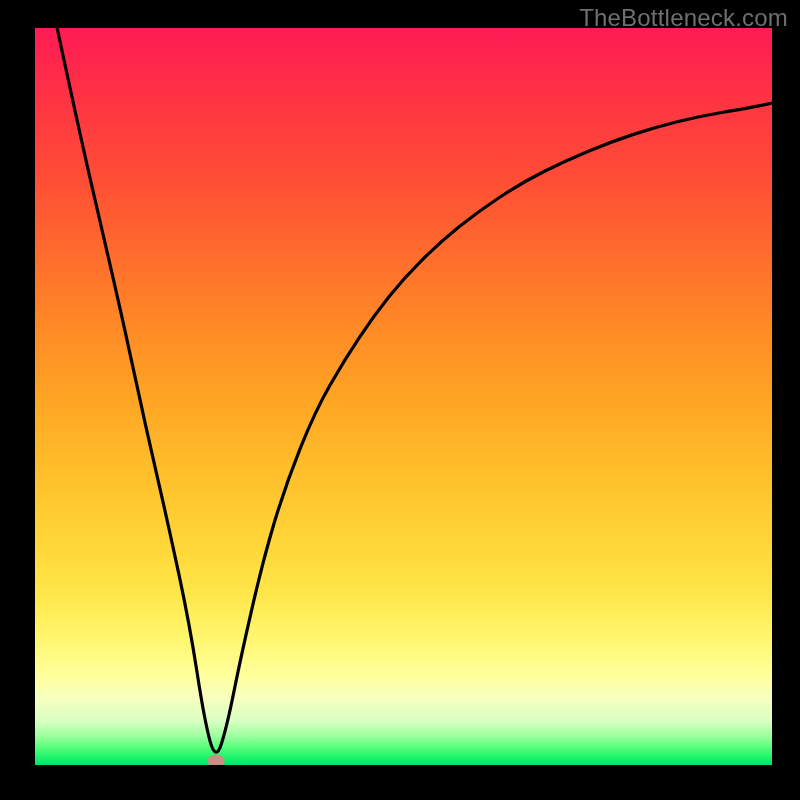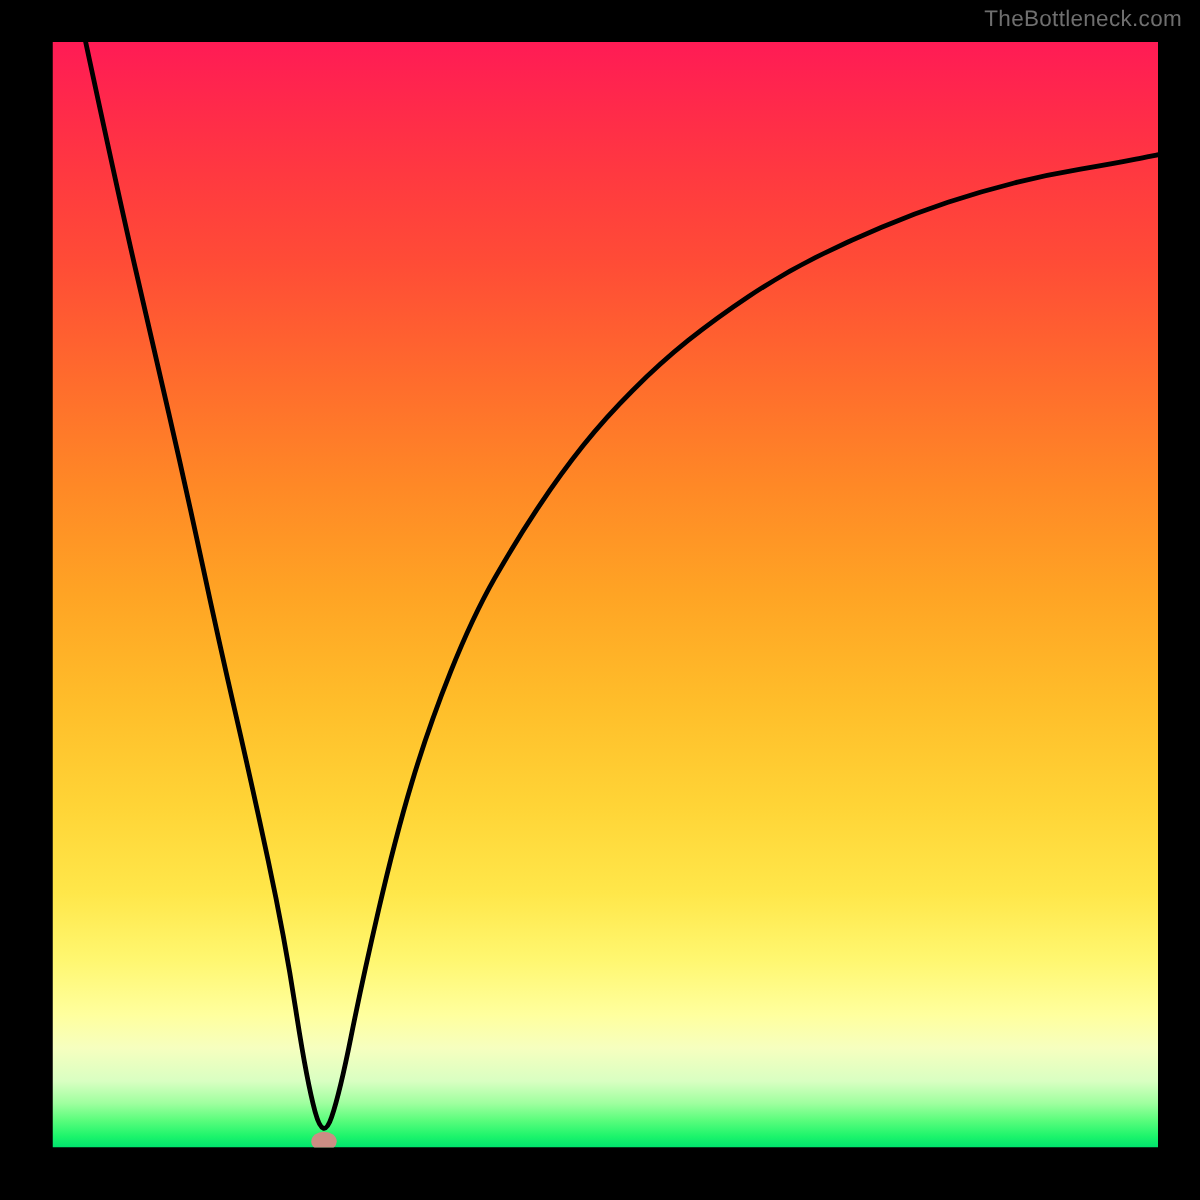--- a/index.html
+++ b/index.html
@@ -15,21 +15,21 @@
     position: relative;
     width: 800px;
     height: 800px;
     background: #000;
   }
   .watermark {
     position: absolute;
     top: 4px;
     right: 12px;
     color: #6f6f6f;
-    font-size: 15px;
+    font-size: 24px;
     font-weight: 500;
     letter-spacing: 0.2px;
     z-index: 10;
     user-select: none;
   }
   .plot {
     position: absolute;
     left: 35px;
     top: 28px;
     width: 737px;

